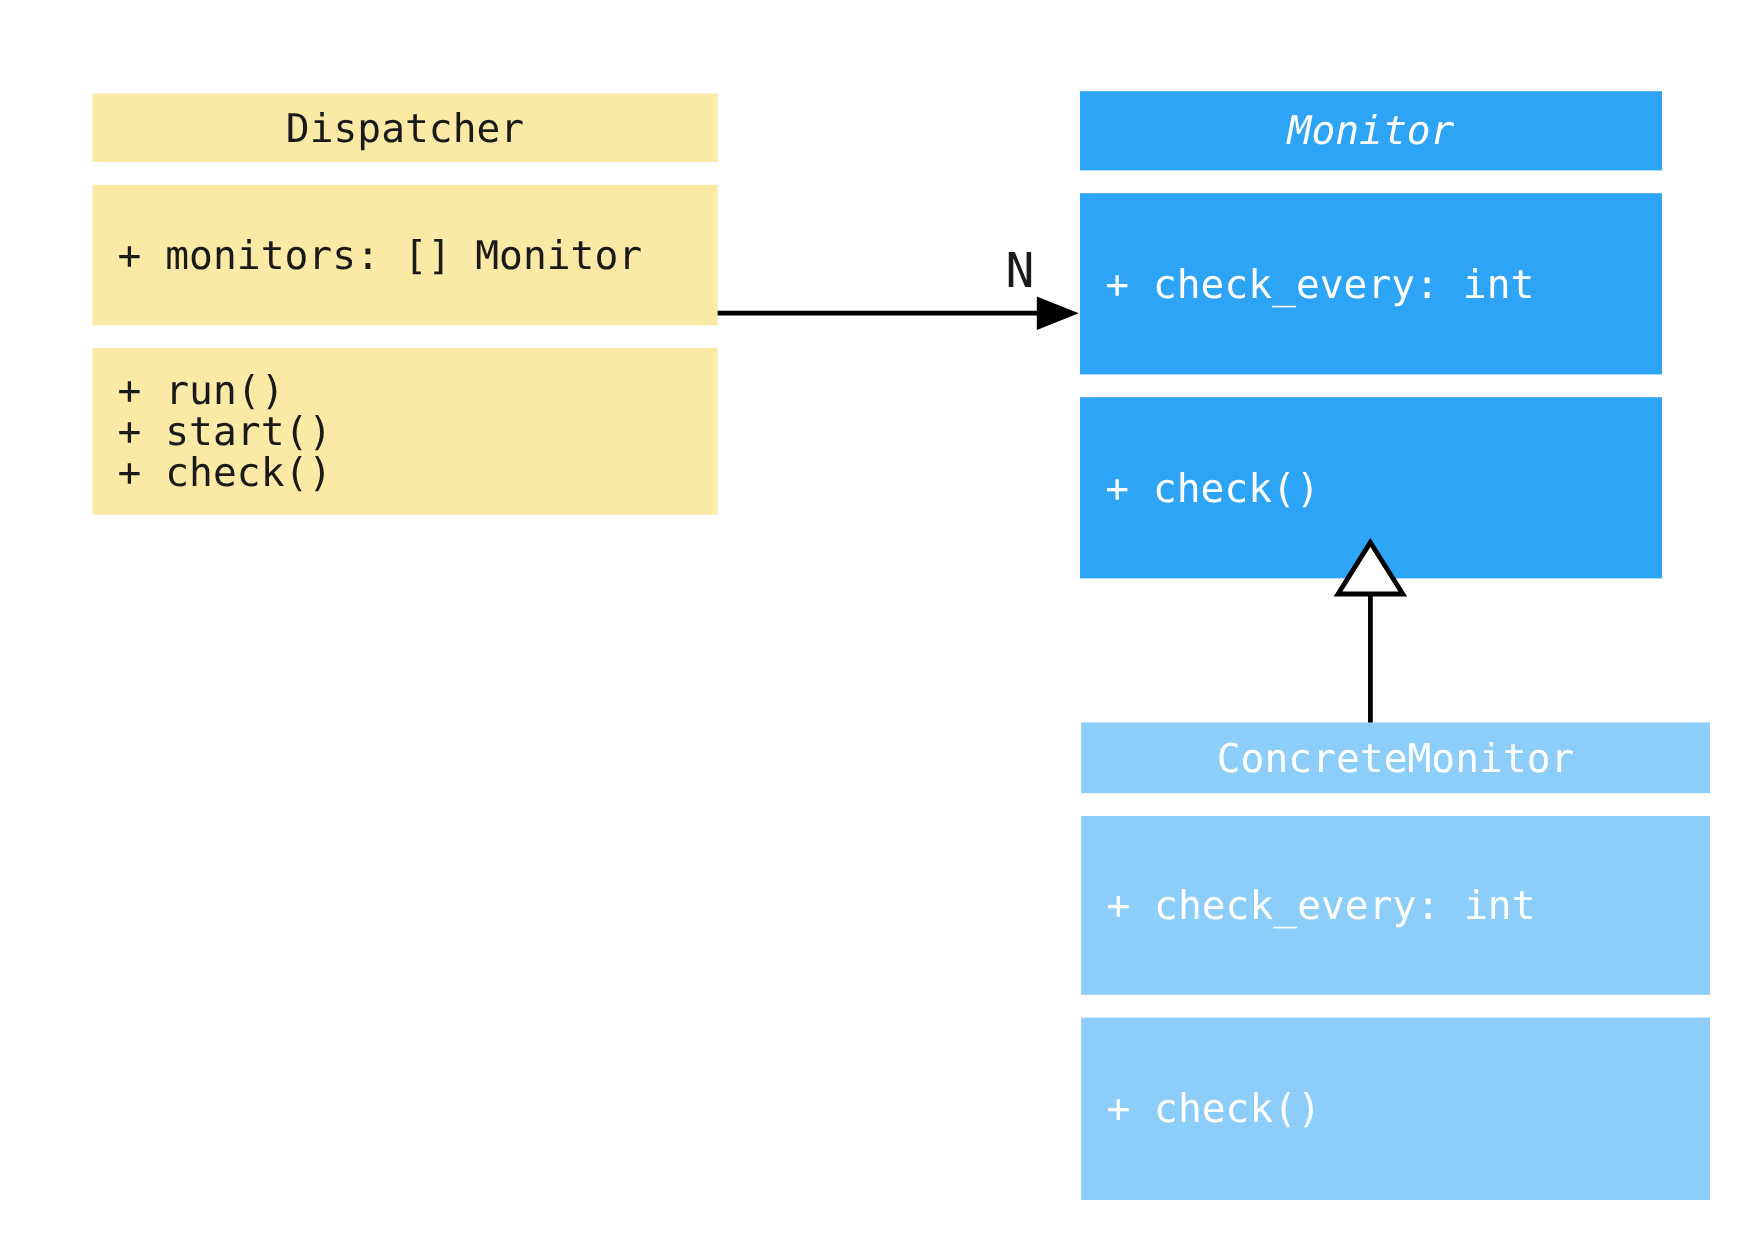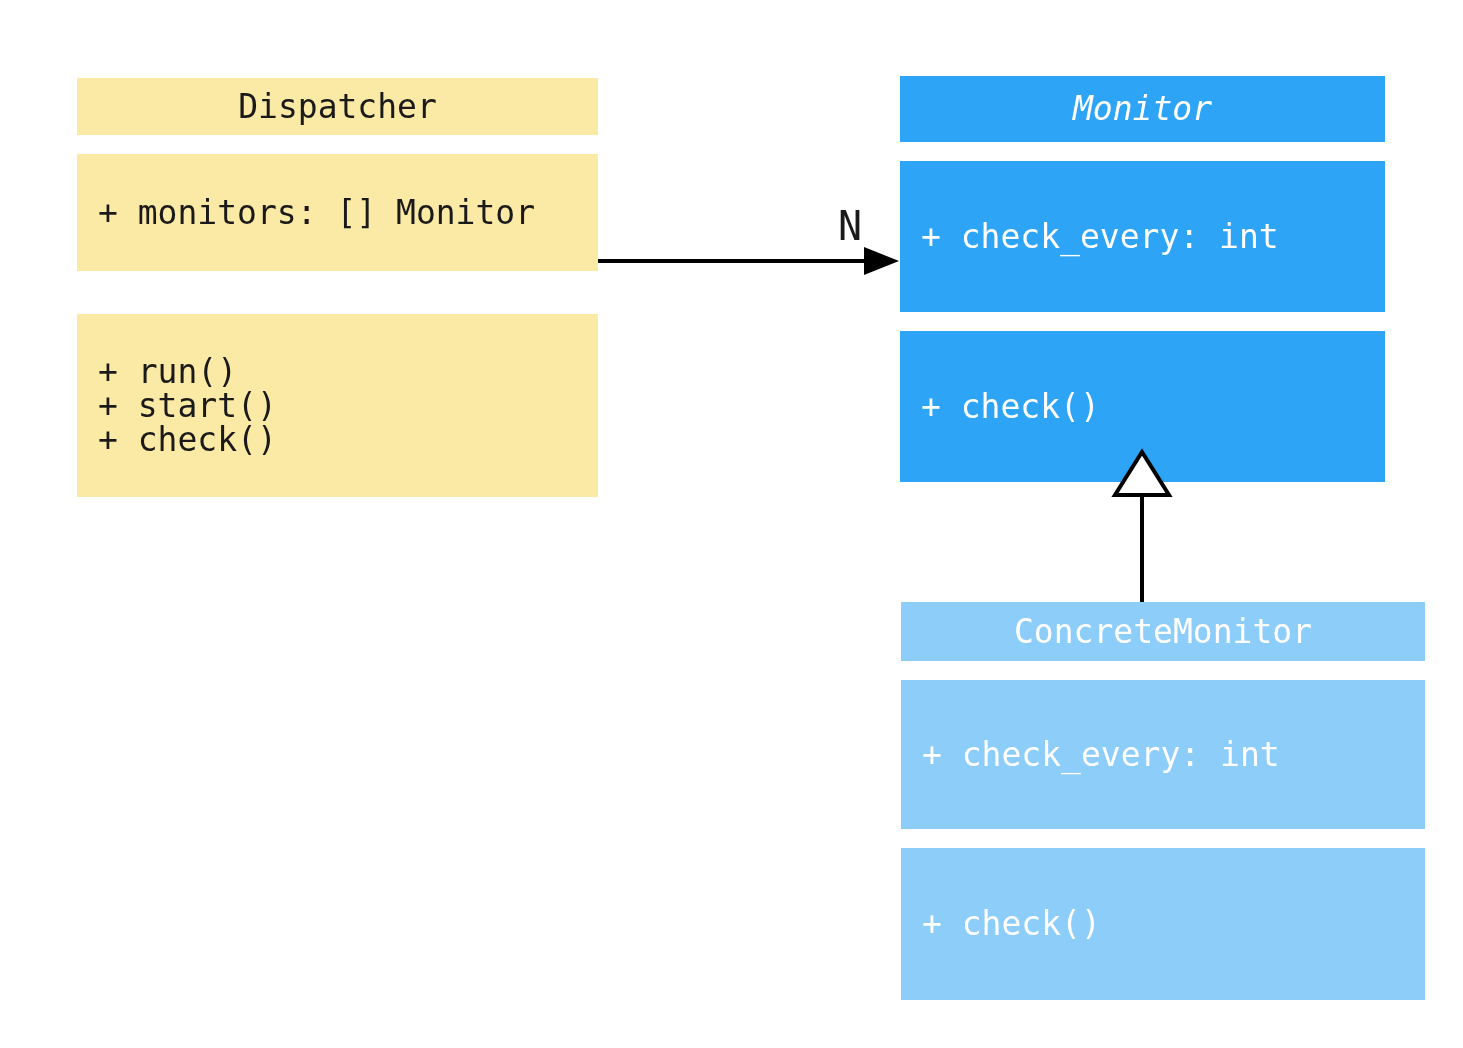--- a/index.html
+++ b/index.html
@@ -37,21 +37,21 @@
     padding-left: 21px;
     box-sizing: border-box;
   }
   .uml-class.abstract .compartment.title {
     font-style: italic;
   }
   
   .dispatcher { left: 77px; top: 78px; width: 521px; }
   .dispatcher .title   { height: 57px; }
   .dispatcher .attrs   { height: 117px; }
-  .dispatcher .methods { height: 183px; margin-top: 24px; }
+  .dispatcher .methods { height: 139px; }
   
   .monitor { left: 900px; top: 76px; width: 485px; }
   .monitor .title   { height: 66px; }
   .monitor .attrs   { height: 151px; }
   .monitor .methods { height: 151px; }
   
   .concrete-monitor { left: 901px; top: 602px; width: 524px; }
   .concrete-monitor .title   { height: 59px; }
   .concrete-monitor .attrs   { height: 149px; }
   .concrete-monitor .methods { height: 152px; }

